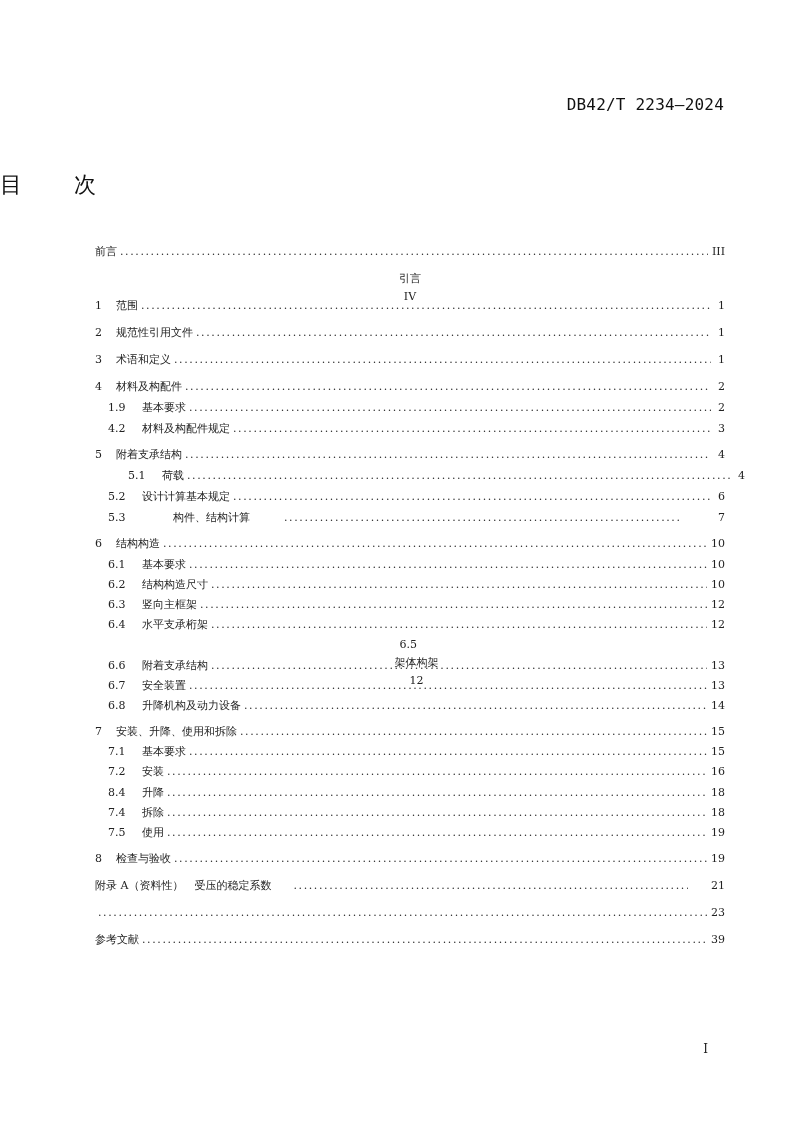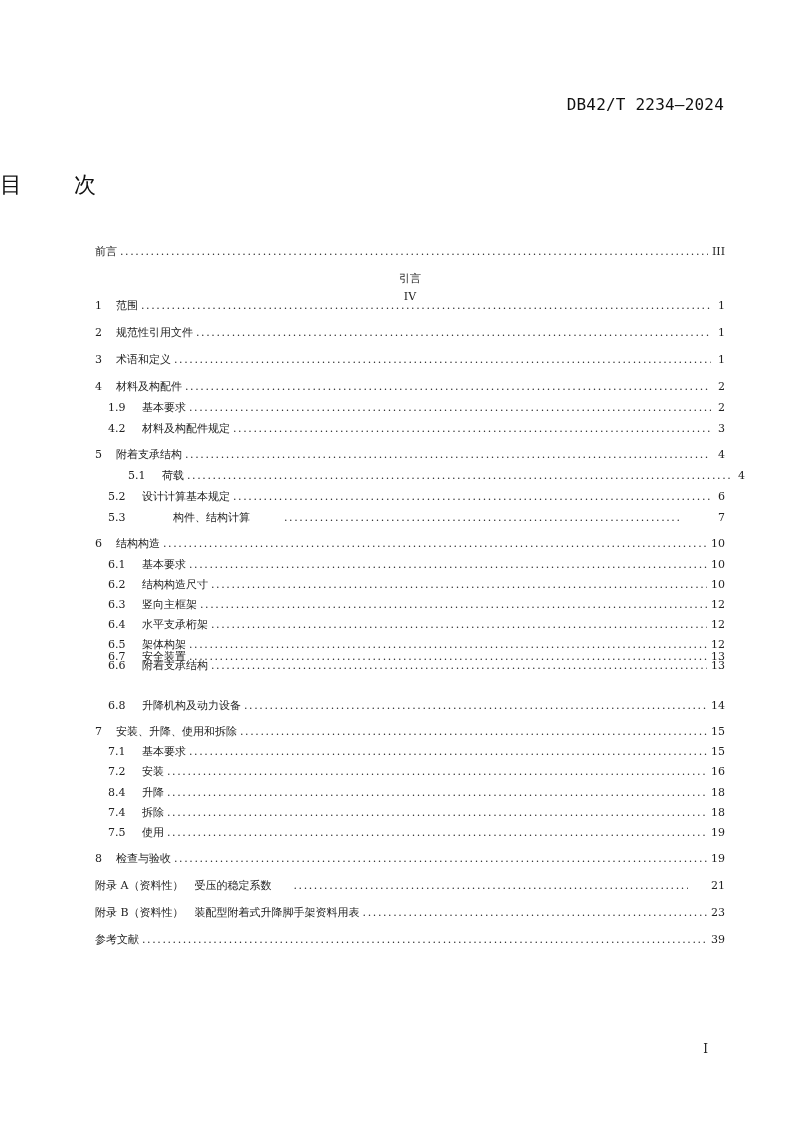--- a/index.html
+++ b/index.html
@@ -189,33 +189,33 @@
       <span class="toc-label">竖向主框架</span>
       <span class="toc-leader"></span>
       <span class="toc-page">12</span>
     </div>
     <div class="toc-row sub" style="top: 616px;">
       <span class="toc-num">6.4</span>
       <span class="toc-label">水平支承桁架</span>
       <span class="toc-leader"></span>
       <span class="toc-page">12</span>
     </div>
-    <div class="toc-row sub" style="top: 636px;">
+    <div class="toc-row sub" style="top: 636px; flex-direction: column;">
       <span class="toc-num">6.5</span>
       <span class="toc-label">架体构架</span>
       <span class="toc-leader"></span>
       <span class="toc-page">12</span>
     </div>
     <div class="toc-row sub" style="top: 657px;">
       <span class="toc-num">6.6</span>
       <span class="toc-label">附着支承结构</span>
       <span class="toc-leader"></span>
       <span class="toc-page">13</span>
     </div>
-    <div class="toc-row sub" style="top: 648px;">
+    <div class="toc-row sub" style="top: 677px;">
       <span class="toc-num">6.7</span>
       <span class="toc-label">安全装置</span>
       <span class="toc-leader"></span>
       <span class="toc-page">13</span>
     </div>
     <div class="toc-row sub" style="top: 697px;">
       <span class="toc-num">6.8</span>
       <span class="toc-label">升降机构及动力设备</span>
       <span class="toc-leader"></span>
       <span class="toc-page">14</span>
@@ -261,21 +261,20 @@
       <span class="toc-label">检查与验收</span>
       <span class="toc-leader"></span>
       <span class="toc-page">19</span>
     </div>
     <div class="toc-row appendix" style="top: 877px; gap: 19px;">
       <span class="toc-label">附录 A（资料性）　受压的稳定系数</span>
       <span class="toc-leader"></span>
       <span class="toc-page">21</span>
     </div>
     <div class="toc-row appendix" style="top: 904px;">
-      <span class="toc-label">附录 B（资料性）　装配型附着式升降脚手架资料用表</span>
       <span class="toc-leader"></span>
       <span class="toc-page">23</span>
     </div>
     <div class="toc-row" style="top: 931px;">
       <span class="toc-label">参考文献</span>
       <span class="toc-leader"></span>
       <span class="toc-page">39</span>
     </div>
   </div>
 

